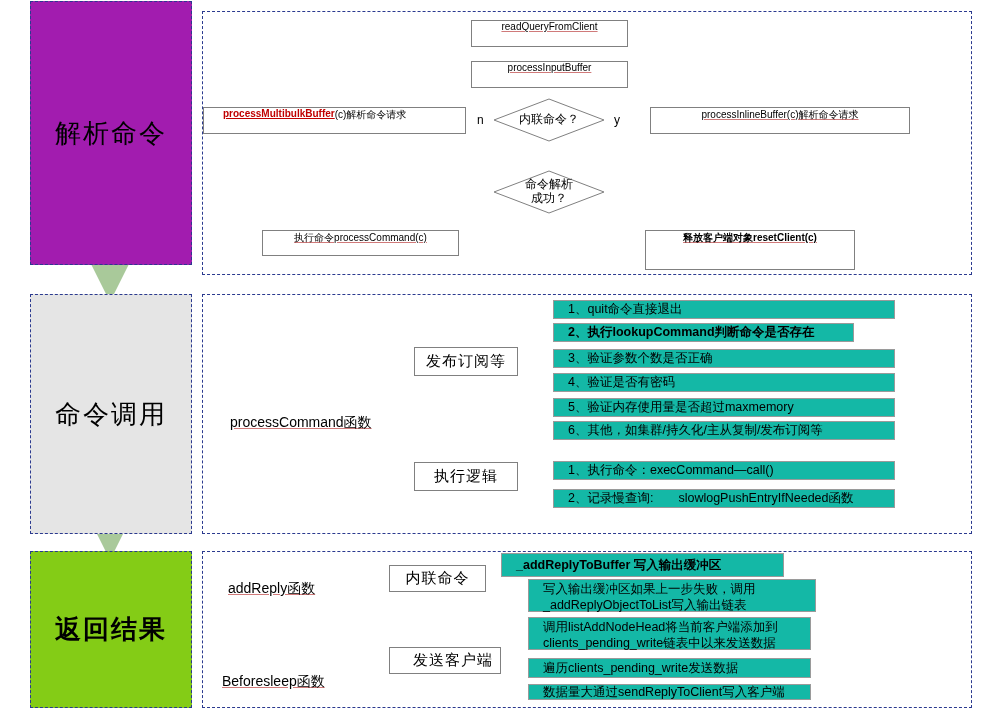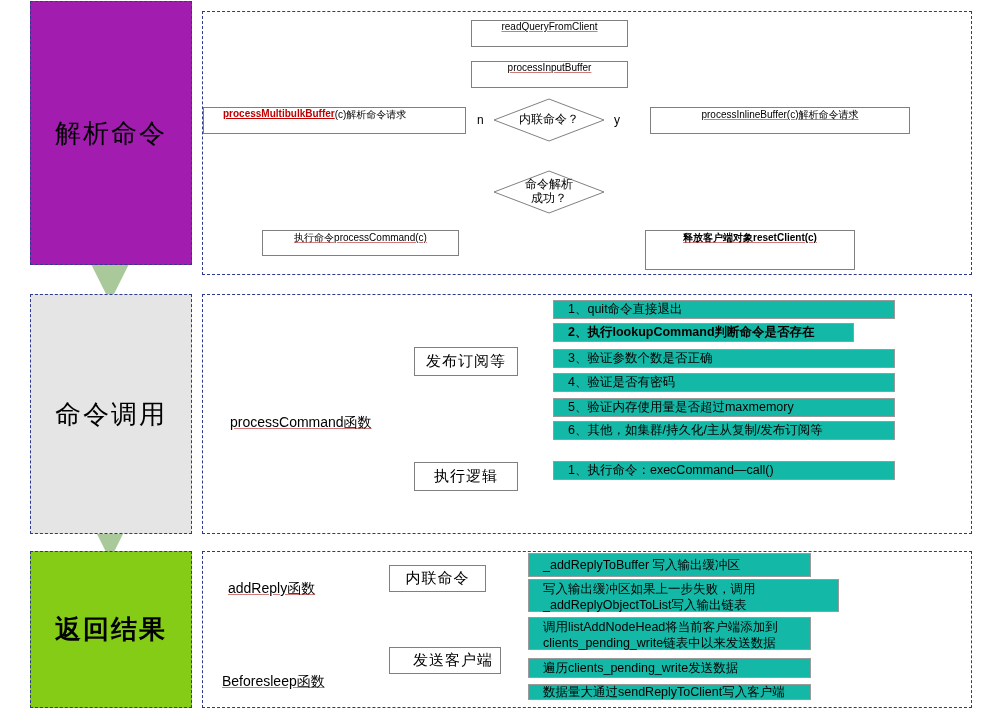--- a/index.html
+++ b/index.html
@@ -202,37 +202,38 @@
   </div>
 
   <div class="litem" style="left:553px;top:300px;width:342px;height:19px;">1、quit命令直接退出</div>
   <div class="litem" style="left:553px;top:323px;width:301px;height:19px;font-weight:bold;">2、执行lookupCommand判断命令是否存在</div>
   <div class="litem" style="left:553px;top:349px;width:342px;height:19px;">3、验证参数个数是否正确</div>
   <div class="litem" style="left:553px;top:373px;width:342px;height:19px;">4、验证是否有密码</div>
   <div class="litem" style="left:553px;top:398px;width:342px;height:19px;">5、验证内存使用量是否超过maxmemory</div>
   <div class="litem" style="left:553px;top:421px;width:342px;height:19px;">6、其他，如集群/持久化/主从复制/发布订阅等</div>
 
   <div class="litem" style="left:553px;top:461px;width:342px;height:19px;">1、执行命令：execCommand—call()</div>
+  <div class="litem" style="left:553px;top:489px;width:342px;height:19px;">2、记录慢查询:　　slowlogPushEntryIfNeeded函数</div>
 
   <div class="ptext u" style="left:228px;top:580px;">addReply函数</div>
   <div class="ptext u" style="left:222px;top:653px;margin-top:20px;">Beforesleep函数</div>
 
   <div class="gbox" style="left:389px;top:565px;width:97px;height:27px;">
     <span>内联命令</span>
   </div>
 
   <div class="gbox" style="left:389px;top:647px;width:112px;height:27px;padding-left:16px;">
     <span>发送客户端</span>
   </div>
 
-  <div class="litem" style="left:528px;top:553px;width:283px;height:24px;">
+  <div class="litem" style="left:501px;top:553px;width:283px;height:24px;font-weight:bold;">
     <span>_addReplyToBuffer 写入输出缓冲区</span>
   </div>
 
-  <div class="litem two" style="left:528px;top:579px;width:311px;height:33px;">
+  <div class="litem two" style="left:528px;top:579px;width:288px;height:33px;">
     <span>写入输出缓冲区如果上一步失败，调用</span><br>
     <span>_addReplyObjectToList写入输出链表</span>
   </div>
 
   <div class="litem two" style="left:528px;top:617px;width:283px;height:33px;">
     <span>调用listAddNodeHead将当前客户端添加到</span><br>
     <span>clients_pending_write链表中以来发送数据</span>
   </div>
 
   <div class="litem" style="left:528px;top:658px;width:283px;height:20px;">

